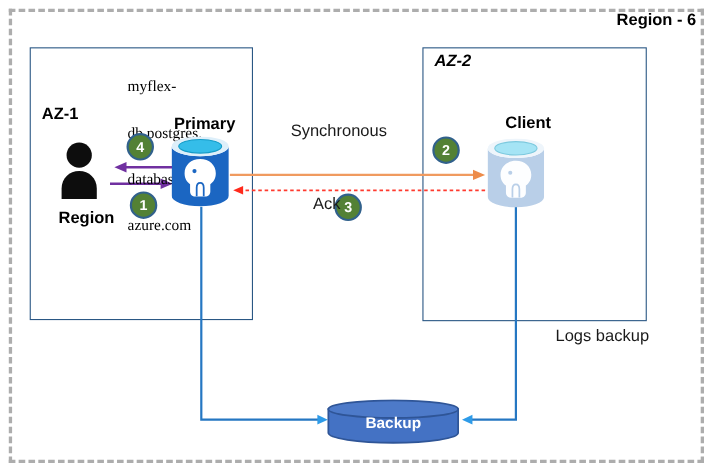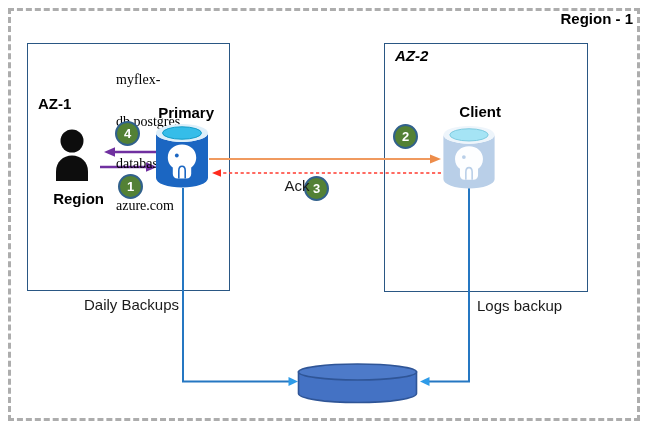--- a/index.html
+++ b/index.html
@@ -18,41 +18,41 @@
   .az2-label{left:395px;top:47px;font-style:italic;}
   .hostname{left:116px;top:45px;font-family:Liberation Serif, serif;font-size:14px;line-height:14px;color:#000;white-space:pre;}
   .node-label{font-size:15px;font-weight:700;color:#000;text-align:right;}
   .primary-label{left:150px;top:104px;width:64px;}
   .standby-label{left:437px;top:103px;width:64px;}
   .client-label{left:40px;top:190px;width:64px;}
   .flow-label{font-size:15px;color:#1a1a1a;text-align:center;}
   .sync-label{left:228px;top:111px;width:160px;line-height:18px;}
   .ack-label{left:272px;top:177px;width:50px;}
   .daily-backups-label{left:84px;top:296px;width:100px;text-align:left;}
-  .logs-backup-label{left:477px;top:297px;width:100px;text-align:left;}
+  .logs-backup-label{left:505px;top:297px;width:100px;text-align:left;}
   .badge{
     width:21px;height:21px;border-radius:50%;
     background:#538135;border:2px solid #31618c;
     color:#fff;font-size:13px;font-weight:700;
     display:flex;align-items:center;justify-content:center;
   }
   .badge-4{left:115px;top:121px;}
   .badge-1{left:118px;top:174px;}
   .badge-2{left:393px;top:124px;}
   .badge-3{left:304px;top:176px;}
   .connectors{left:0;top:0;pointer-events:none;}
   .backup-label{left:297px;top:376px;width:121px;font-size:14px;font-weight:700;color:#fff;text-align:center;}
 </style>
 </head>
 <body>
 
 <div class="canvas">
 
   <div class="abs region-border"></div>
-  <div class="abs region-label">Region - 1</div>
+  <div class="abs region-label">Region - 6</div>
 
   <div class="abs az-box az1-box"></div>
   <div class="abs az-label az1-label">AZ-1</div>
   <div class="abs az-box az2-box"></div>
   <div class="abs az-label az2-label">AZ-2</div>
 
   <svg class="abs connectors" width="649" height="431" viewBox="0 0 649 431">
 
     <line x1="157" y1="152" x2="114" y2="152" stroke="#7030a0" stroke-width="2.4"></line>
     <polygon points="104,152 115,147.2 115,156.8" fill="#7030a0"></polygon>
@@ -105,23 +105,24 @@
     <path d="M22.8,54.5 v-7.8 c0,-2.9 1.4,-4.4 3.2,-4.4 c1.8,0 3.2,1.5 3.2,4.4 v7.8" fill="none" stroke="#b9cfe8" stroke-width="1.6"></path>
     <circle cx="20.8" cy="31.5" r="1.9" fill="#b9cfe8"></circle>
   </svg>
 
   <div class="abs badge badge-4">4</div>
   <div class="abs badge badge-1">1</div>
   <div class="abs badge badge-2">2</div>
   <div class="abs badge badge-3">3</div>
 
   <div class="abs flow-label sync-label">
+    <div>Synchronous</div>
   </div>
   <div class="abs flow-label ack-label">Ack</div>
-  <div class="abs flow-label daily-backups-label">Daily Backups</div>
   <div class="abs flow-label logs-backup-label">Logs backup</div>
 
   <svg class="abs" style="left:297px;top:363px;" width="121" height="41" viewBox="0 0 121 41">
     <path d="M1.5,9 v21.5 a59,9 0 0 0 118,0 V9 z" fill="#4472c4" stroke="#2f5597" stroke-width="1.6"></path>
     <ellipse cx="60.5" cy="9" rx="59" ry="8" fill="#4d7ac9" stroke="#2f5597" stroke-width="1.6"></ellipse>
   </svg>
+  <div class="abs backup-label">Backup</div>
 
 </div>
 
 </body></html>

